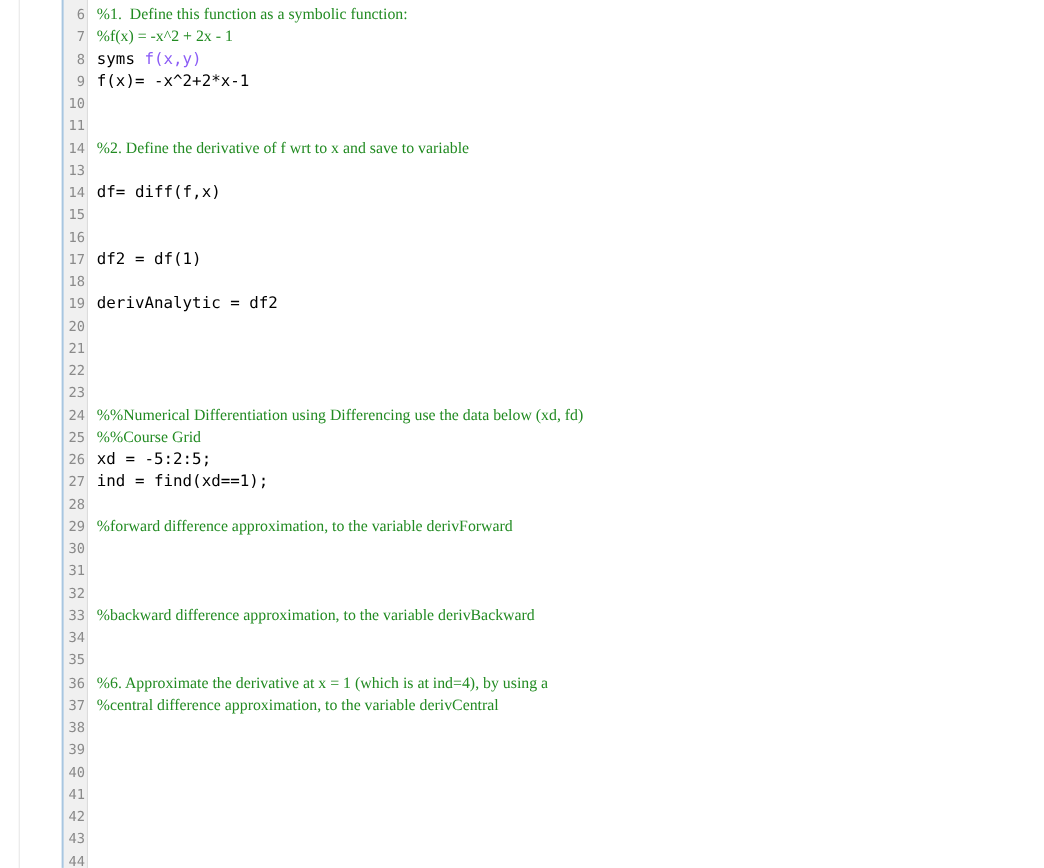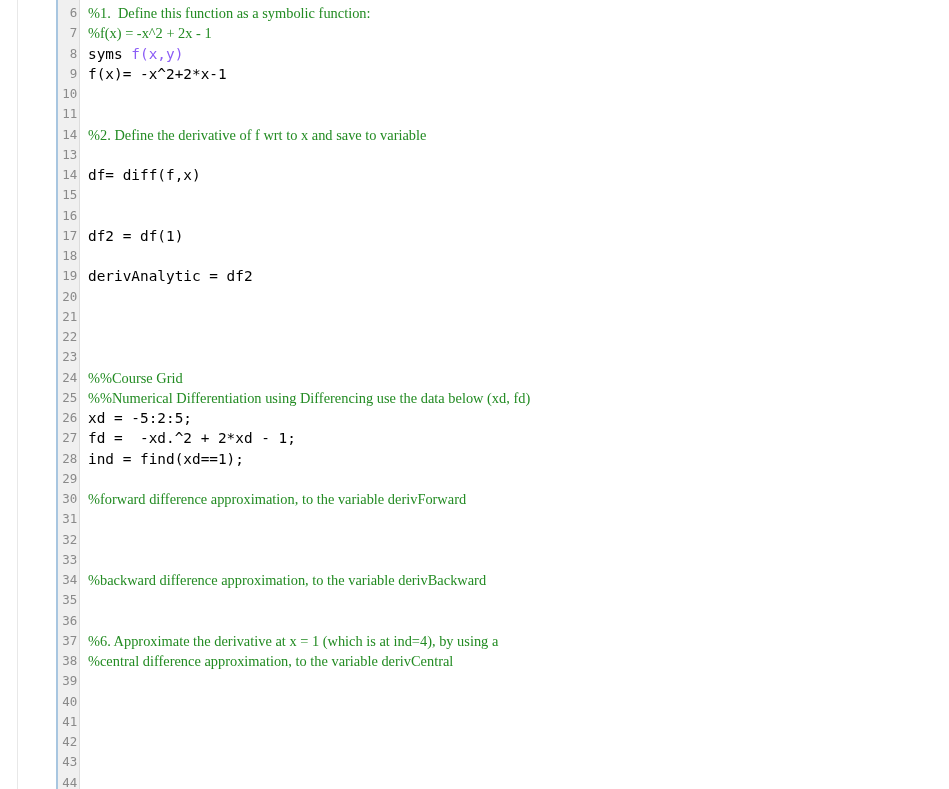--- a/index.html
+++ b/index.html
@@ -162,24 +162,23 @@
       <div class="code-line"><span class="tok-plain">df= diff(f,x)</span></div>
       <div class="code-line">&nbsp;</div>
       <div class="code-line">&nbsp;</div>
       <div class="code-line"><span class="tok-plain">df2 = df(1)</span></div>
       <div class="code-line">&nbsp;</div>
       <div class="code-line"><span class="tok-plain">derivAnalytic = df2</span></div>
       <div class="code-line">&nbsp;</div>
       <div class="code-line">&nbsp;</div>
       <div class="code-line">&nbsp;</div>
       <div class="code-line">&nbsp;</div>
+      <div class="code-line"><span class="tok-comment">%%Numerical Differentiation using Differencing use the data below (xd, fd)</span></div>
       <div class="code-line"><span class="tok-comment">%%Course Grid</span></div>
-      <div class="code-line"><span class="tok-comment">%%Numerical Differentiation using Differencing use the data below (xd, fd)</span></div>
       <div class="code-line"><span class="tok-plain">xd = -5:2:5;</span></div>
-      <div class="code-line"><span class="tok-plain">fd =  -xd.^2 + 2*xd - 1;</span></div>
       <div class="code-line"><span class="tok-plain">ind = find(xd==1);</span></div>
       <div class="code-line">&nbsp;</div>
       <div class="code-line"><span class="tok-comment">%forward difference approximation, to the variable derivForward</span></div>
       <div class="code-line">&nbsp;</div>
       <div class="code-line">&nbsp;</div>
       <div class="code-line">&nbsp;</div>
       <div class="code-line"><span class="tok-comment">%backward difference approximation, to the variable derivBackward</span></div>
       <div class="code-line">&nbsp;</div>
       <div class="code-line">&nbsp;</div>
       <div class="code-line"><span class="tok-comment">%6. Approximate the derivative at x = 1 (which is at ind=4), by using a</span></div>

